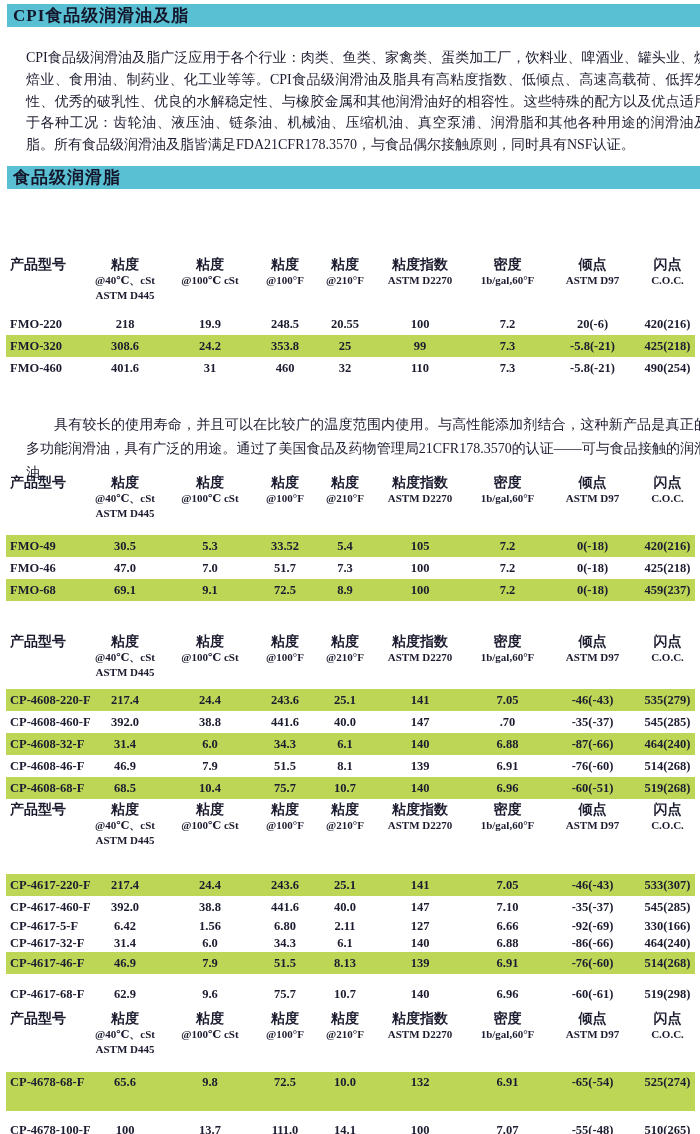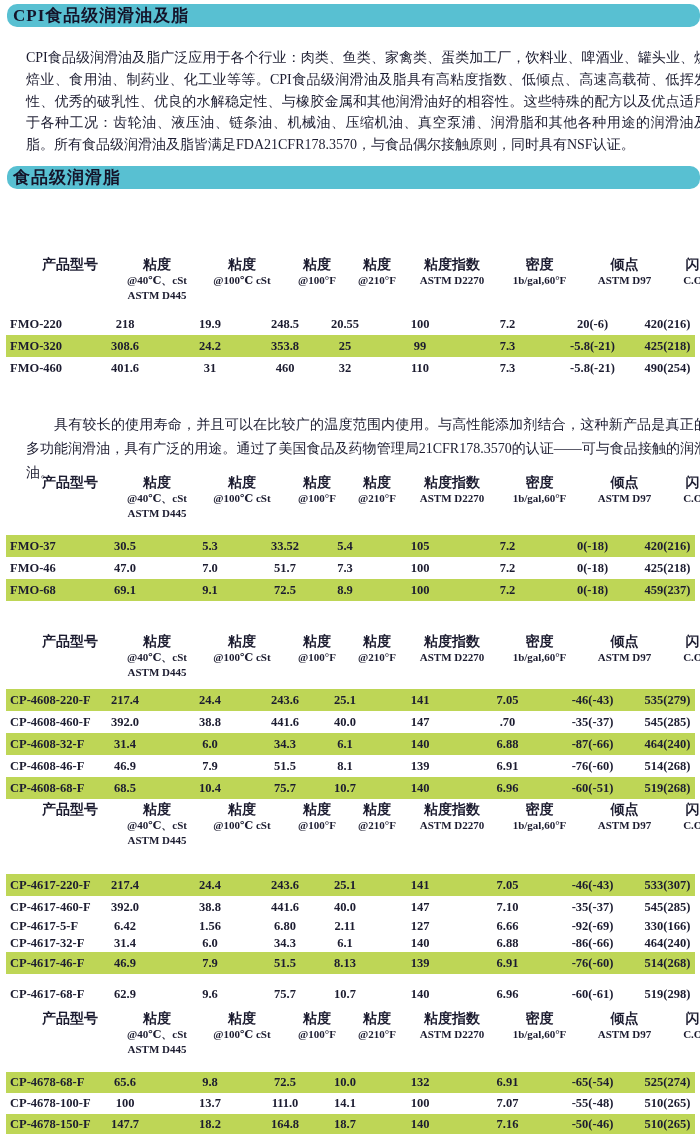--- a/index.html
+++ b/index.html
@@ -1,56 +1,56 @@
 <!DOCTYPE html>
 <html><head>
 <meta charset="utf-8">
 <style>
   html,body{margin:0;padding:0;background:#ffffff;}
   .page{
     position:relative;width:700px;height:1134px;background:#ffffff;overflow:hidden;
     font-family:"Liberation Serif","DejaVu Serif",serif;color:#1c1c30;
   }
-  .title-bar{position:absolute;left:7px;width:693px;height:23px;background:#58c0d2;border-radius:10px;}
+  .title-bar{position:absolute;left:7px;width:693px;height:23px;background:#58c0d2;}
   .title-text{display:block;font-size:17px;font-weight:bold;line-height:23px;padding-left:6px;letter-spacing:1px;color:#14142a;}
   .pos-bar1{top:4px;}
   .pos-bar2{top:166px;}
   .para{position:absolute;left:10px;width:682px;margin:16px;font-size:14px;font-weight:normal;
         line-height:21.8px;text-align:justify;color:#1c1c30;}
   .pos-para1{top:31px;}
   .pos-para2{top:195px;line-height:21px;}
   .pos-para3{top:397px;line-height:24px;text-indent:28px;}
   .spec-table{position:absolute;left:0;width:700px;}
   .pos-t0{top:256px;}
   .pos-t1{top:474px;}
   .pos-t2{top:633px;}
   .pos-t3{top:801px;}
   .pos-t4{top:1010px;}
-  .thead{display:flex;height:48px;margin-left:32px;}
+  .thead{display:flex;height:48px;}
   .cell{flex:none;text-align:center;overflow:visible;white-space:nowrap;}
   .product{width:85px;text-align:left;padding-left:10px;box-sizing:border-box;}
   .c1{width:80px;}.c2{width:90px;}.c3{width:60px;}.c4{width:60px;}
   .c5{width:90px;}.c6{width:85px;}.c7{width:85px;}.c8{width:65px;}
   .th-title{font-size:14px;font-weight:bold;line-height:17px;}
   .th-sub{font-size:11px;font-weight:bold;line-height:15px;}
   .trows{width:700px;}
   .pos-t0 .trows{margin-top:9px;}
   .pos-t1 .trows{margin-top:13px;}
   .pos-t2 .trows{margin-top:8px;}
   .pos-t3 .trows{margin-top:25px;}
   .pos-t4 .trows{margin-top:14px;}
   .row{position:relative;display:flex;height:22px;line-height:22px;font-size:12.5px;font-weight:bold;}
   .row .cell{position:relative;z-index:1;}
   .row.hl::before{content:"";position:absolute;left:6px;right:5px;top:0;bottom:0;background:#bed656;z-index:0;}
   
   .pos-t3 .row:nth-child(3),
   .pos-t3 .row:nth-child(4){height:17px;line-height:17px;}
   .pos-t3 .row:nth-child(6){margin-top:9px;}
   
-  .pos-t4 .row{height:21px;line-height:21px;}
+  .pos-t4 .row{height:39px;line-height:21px;margin-top:9px;}
 </style>
 </head>
 <body>
 
 <div class="page">
 
   <div class="title-bar pos-bar1">
     <span class="title-text">CPI食品级润滑油及脂</span>
   </div>
 
@@ -183,21 +183,21 @@
           <div class="th-sub">&nbsp;</div>
         </div>
         <div class="cell c8">
           <div class="th-title">闪点</div>
           <div class="th-sub">C.O.C.</div>
           <div class="th-sub">&nbsp;</div>
         </div>
       </div>
       <div class="trows">
         <div class="row hl">
-          <div class="cell product">FMO-37</div>
+          <div class="cell product">FMO-49</div>
           <div class="cell c1">30.5</div>
           <div class="cell c2">5.3</div>
           <div class="cell c3">33.52</div>
           <div class="cell c4">5.4</div>
           <div class="cell c5">105</div>
           <div class="cell c6">7.2</div>
           <div class="cell c7">0(-18)</div>
           <div class="cell c8">420(216)</div>
         </div>
         <div class="row">

